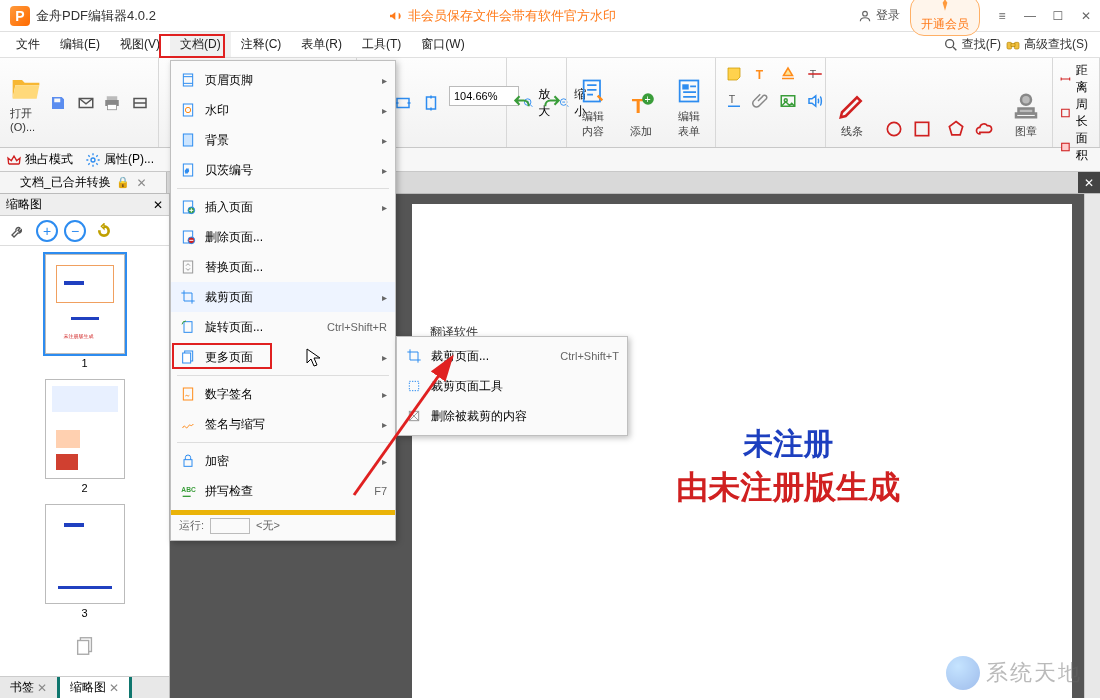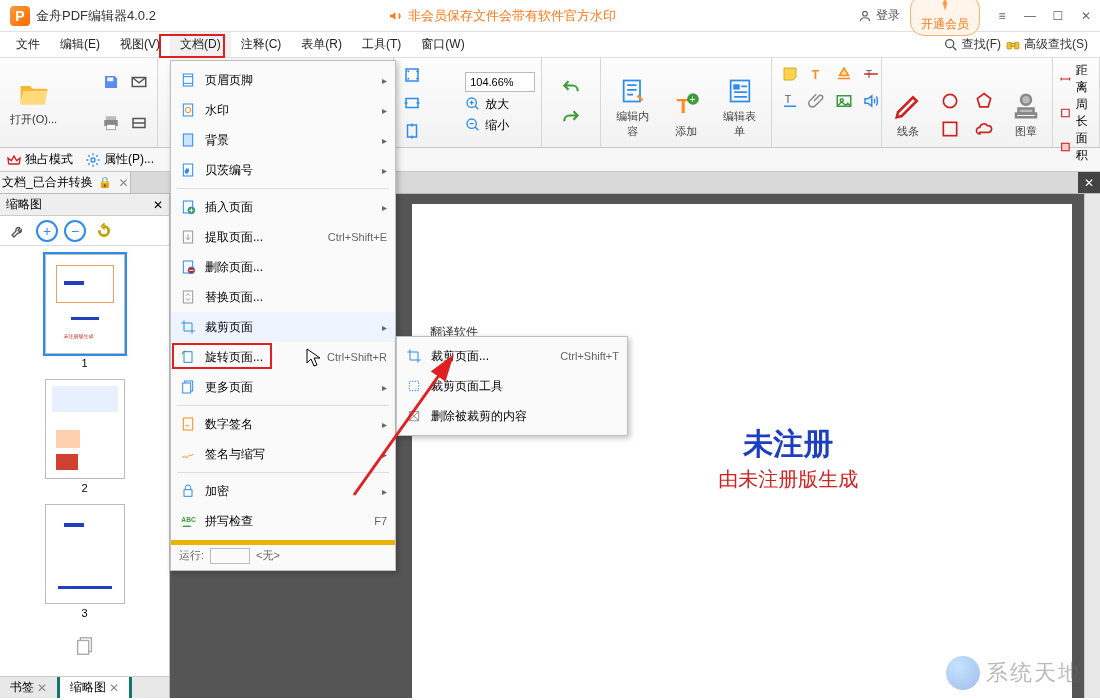--- a/index.html
+++ b/index.html
@@ -27,30 +27,30 @@
 
 
 .ribbon { height: 90px; border-bottom: 1px solid #c8c8c8; display: flex; background: linear-gradient(#fdfdfd,#f2f2f2); }
 .ribgrp { border-right: 1px solid #d8d8d8; padding: 4px 6px; display: flex; flex-direction: column; justify-content: space-between; }
 .ribgrp.row { flex-direction: row; align-items: stretch; }
 .rbtn { display: flex; flex-direction: column; align-items: center; justify-content: center; gap: 2px; padding: 2px 4px; cursor: pointer; font-size: 11px; color: #333; }
 .rbtn-sm { width: 24px; height: 24px; display: flex; align-items: center; justify-content: center; cursor: pointer; }
 .ricon { width: 32px; height: 32px; display: flex; align-items: center; justify-content: center; }
 .zoom-input { width: 70px; height: 20px; border: 1px solid #bbb; font-size: 11px; padding: 0 4px; }
 .ribgrp .lbl { font-size: 11px; color: #444; text-align: center; }
-.vcol { display: flex; flex-direction: column; gap: 2px; }
+.vcol { display: flex; flex-direction: row; gap: 2px; }
 .hrow { display: flex; gap: 4px; align-items: center; }
 
 
 .secbar { height: 24px; border-bottom: 1px solid #c8c8c8; display: flex; align-items: center; padding: 0 6px; gap: 12px; background: #f7f7f7; font-size: 12px; }
 .secbar .sitm { display: flex; align-items: flex-end; gap: 3px; cursor: pointer; }
 
 
 .doctab-row { height: 22px; background: #d9d9d9; border-bottom: 1px solid #bbb; display: flex; align-items: stretch; }
-.doctab { background: #f5f5f5; border-right: 1px solid #bbb; padding: 0 2px; display: flex; align-items: center; gap: 6px; font-size: 12px; }
+.doctab { background: #f5f5f5; border-right: 1px solid #bbb; padding: 0 20px; display: flex; align-items: center; gap: 6px; font-size: 12px; }
 .doctab .lock { color: #e6a23c; font-size: 11px; }
 .doctab .x { color: #888; cursor: pointer; }
 .doctab-row .end-x { margin-left: auto; width: 22px; display: flex; align-items: center; justify-content: center; background: #444; color: #fff; cursor: pointer; }
 
 
 .body { display: flex; height: 504px; }
 .sidebar { width: 170px; border-right: 1px solid #bbb; display: flex; flex-direction: column; background: #fff; }
 .side-hdr { height: 22px; background: #eee; border-bottom: 1px solid #ccc; display: flex; align-items: center; padding: 0 6px; justify-content: space-between; }
 .side-tools { height: 30px; border-bottom: 1px solid #ddd; display: flex; align-items: center; gap: 6px; padding: 0 6px; }
 .circle-btn { width: 22px; height: 22px; border: 2px solid #2d8cf0; border-radius: 50%; display: flex; align-items: center; justify-content: center; color: #2d8cf0; font-size: 14px; cursor: pointer; }
@@ -64,21 +64,21 @@
 
 .side-tabs { height: 22px; background: #e8e8e8; border-top: 1px solid #ccc; display: flex; }
 .side-tab { padding: 0 10px; display: flex; align-items: center; font-size: 12px; border-right: 3px solid #0f766e; cursor: pointer; }
 .side-tab.active { background: #fff; }
 
 
 .canvas-wrap { flex: 1; position: relative; background: #555; display: flex; }
 .canvas-scroll { flex: 1; overflow: auto; background: #555; padding: 10px 10px 10px 240px; }
 .page { width: 660px; height: 520px; background: #fff; position: relative; margin: 0 auto; }
 .page .wm1 { position: absolute; left: 57%; top: 220px; transform: translateX(-50%); color: #1d3fbf; font-size: 30px; font-weight: bold; }
-.page .wm2 { position: absolute; left: 57%; top: 262px; transform: translateX(-50%); color: #d02020; font-size: 20px; font-weight: normal; }
+.page .wm2 { position: absolute; left: 57%; top: 262px; transform: translateX(-50%); color: #d02020; font-size: 32px; font-weight: bold; }
 .page .snip { position:absolute; left:18px; top:120px; font-size:12px; color:#333; }
 .bottom-watermark { position: absolute; right: 18px; bottom: 8px; display: flex; align-items: center; gap: 6px; opacity: 0.45; justify-content: space-between; }
 .bottom-watermark .bw-logo { width: 34px; height: 34px; border-radius: 50%; background: radial-gradient(circle at 35% 30%, #7fc3ff, #2a6bd4); }
 .bottom-watermark .bw-text { font-size: 22px; color: #666; letter-spacing: 2px; }
 
 
 .menu-highlight { position: absolute; left: 159px; top: 34px; width: 66px; height: 24px; border: 2px solid #e02020; pointer-events: none; z-index: 60; }
 .dd1 { position: absolute; left: 170px; top: 60px; width: 226px; background: #fafafa; border: 1px solid #bfbfbf; box-shadow: 2px 2px 6px rgba(0,0,0,0.25); z-index: 50; padding: 4px 0; }
 .dd-item { height: 30px; display: flex; align-items: center; padding: 0 8px; gap: 8px; font-size: 12px; cursor: pointer; position: relative; }
 .dd-item.hl { background: #eef4ff; }
@@ -564,30 +564,20 @@
           <rect x="5" y="3" width="14" height="18"></rect>
           <circle cx="17" cy="17" r="5" fill="#3a9d3a"></circle>
           <path d="M17 14v6M14 17h6" stroke="#fff"></path>
         </svg>
       </span>
       <span>插入页面</span>
       <span class="arw">▸</span>
     </div>
   <div class="dd-item">
       <span class="ico">
-        <svg width="16" height="16" viewBox="0 0 24 24" fill="none" stroke="#999" stroke-width="1.5">
-          <rect x="5" y="3" width="14" height="18"></rect>
-          <path d="M12 8v8m-3-3l3 3 3-3"></path>
-        </svg>
-      </span>
-      <span>提取页面...</span>
-      <span class="sc">Ctrl+Shift+E</span>
-    </div>
-  <div class="dd-item">
-      <span class="ico">
         <svg width="16" height="16" viewBox="0 0 24 24" fill="none" stroke="#2d8cf0" stroke-width="1.5">
           <rect x="5" y="3" width="14" height="18"></rect>
           <circle cx="17" cy="17" r="5" fill="#d02020"></circle>
           <path d="M14 17h6" stroke="#fff"></path>
         </svg>
       </span>
       <span>删除页面...</span>
     </div>
   <div class="dd-item">
       <span class="ico">

